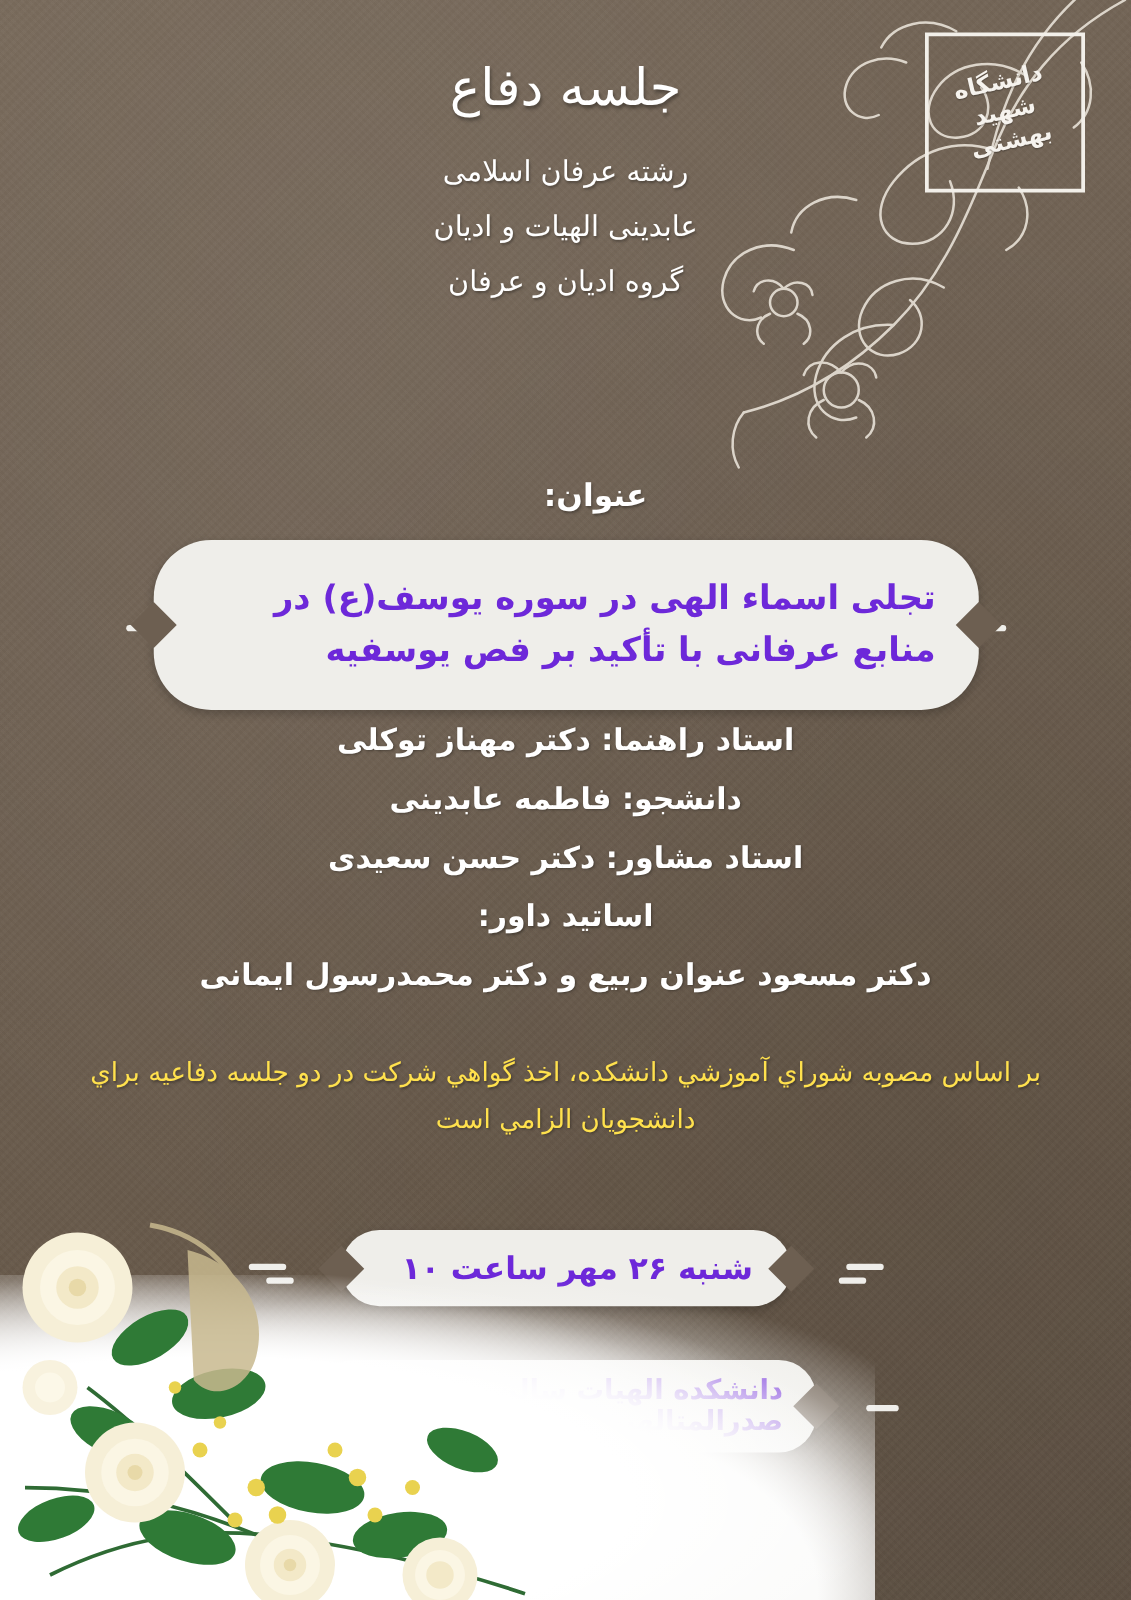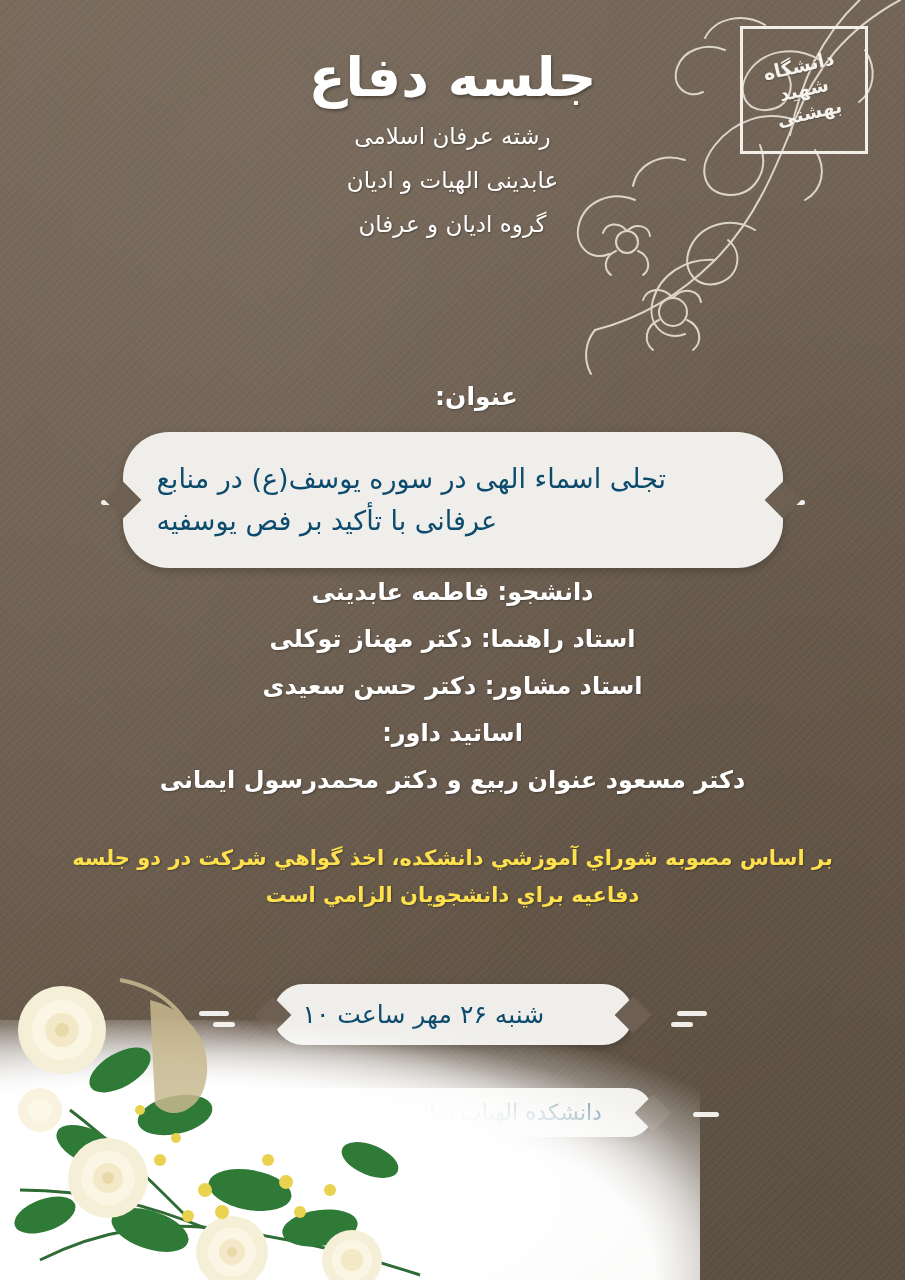--- a/index.html
+++ b/index.html
@@ -56,25 +56,25 @@
   .vine svg { width: 100%; height: 100%; }
 
   
   .head-block {
     position: absolute;
     top: 46px; right: 0; left: 0;
     text-align: center;
     color: #ffffff;
   }
   .title-main {
-    font-size: 54px;
-    font-weight: bold;
+    font-size: 41px;
+    font-weight: normal;
     letter-spacing: 1px;
     text-shadow: 1px 2px 3px rgba(0,0,0,0.35);
-    margin-bottom: 14px;
+    margin-bottom: 31px;
   }
   .title-sub {
     font-size: 29px;
     font-weight: bold;
     text-shadow: 1px 1px 2px rgba(0,0,0,0.3);
     margin-bottom: 18px;
   }
   .title-line {
     font-size: 23px;
     font-weight: normal;
@@ -97,23 +97,23 @@
   .plaque-wrap {
     position: absolute;
     left: 50%;
     transform: translateX(-50%);
     display: flex;
     align-items: center;
     justify-content: center;
   }
   .plaque {
     background: #efeeea;
-    color: #0c4a6e;
-    text-align: left;
-    font-weight: normal;
+    color: #6d28d9;
+    text-align: right;
+    font-weight: bold;
     box-shadow: 0 3px 8px rgba(0,0,0,0.22);
     position: relative;
   }
   .plaque::before, .plaque::after {
     content: "";
     position: absolute;
     top: 50%;
     width: 26px; height: 26px;
     background: #6d5f51;
     transform: translateY(-50%) rotate(45deg);
@@ -155,21 +155,21 @@
     text-shadow: 1px 1px 2px rgba(0,0,0,0.3);
   }
 
   .notice {
     position: absolute;
     top: 840px;
     left: 0; right: 0;
     text-align: center;
     color: #ffe14d;
     font-size: 21px;
-    font-weight: bold;
+    font-weight: normal;
     line-height: 1.75;
     text-shadow: 1px 1px 2px rgba(0,0,0,0.32);
     padding: 0 60px;
   }
 
   .plaque-date { top: 984px; width: 520px; }
   .plaque-date .plaque {
     width: 360px;
     border-radius: 34px;
     padding: 16px 30px;
@@ -237,22 +237,22 @@
 
   <div class="label-onvan">عنوان:</div>
 
   <div class="plaque-wrap plaque-title">
     <span class="tick" style="left:-2px; top:50%; width:26px;"></span>
     <span class="tick" style="right:-2px; top:50%; width:26px;"></span>
     <div class="plaque">تجلی اسماء الهی در سوره یوسف(ع) در منابع عرفانی با تأکید بر فص یوسفیه</div>
   </div>
 
   <div class="info">
+    <div class="info-line">استاد راهنما: دکتر مهناز توکلی</div>
     <div class="info-line">دانشجو: فاطمه عابدینی</div>
-    <div class="info-line">استاد راهنما: دکتر مهناز توکلی</div>
     <div class="info-line">استاد مشاور: دکتر حسن سعیدی</div>
     <div class="info-line">اساتید داور:</div>
     <div class="info-line">دکتر مسعود عنوان ربیع  و دکتر محمدرسول ایمانی</div>
   </div>
 
   <div class="notice">بر اساس مصوبه شوراي آموزشي دانشکده، اخذ گواهي شرکت در دو جلسه دفاعيه براي دانشجويان الزامي است</div>
 
   <div class="plaque-wrap plaque-date">
     <span class="tick" style="left:6px; top:44%; width:30px;"></span>
     <span class="tick" style="left:20px; top:62%; width:22px;"></span>

